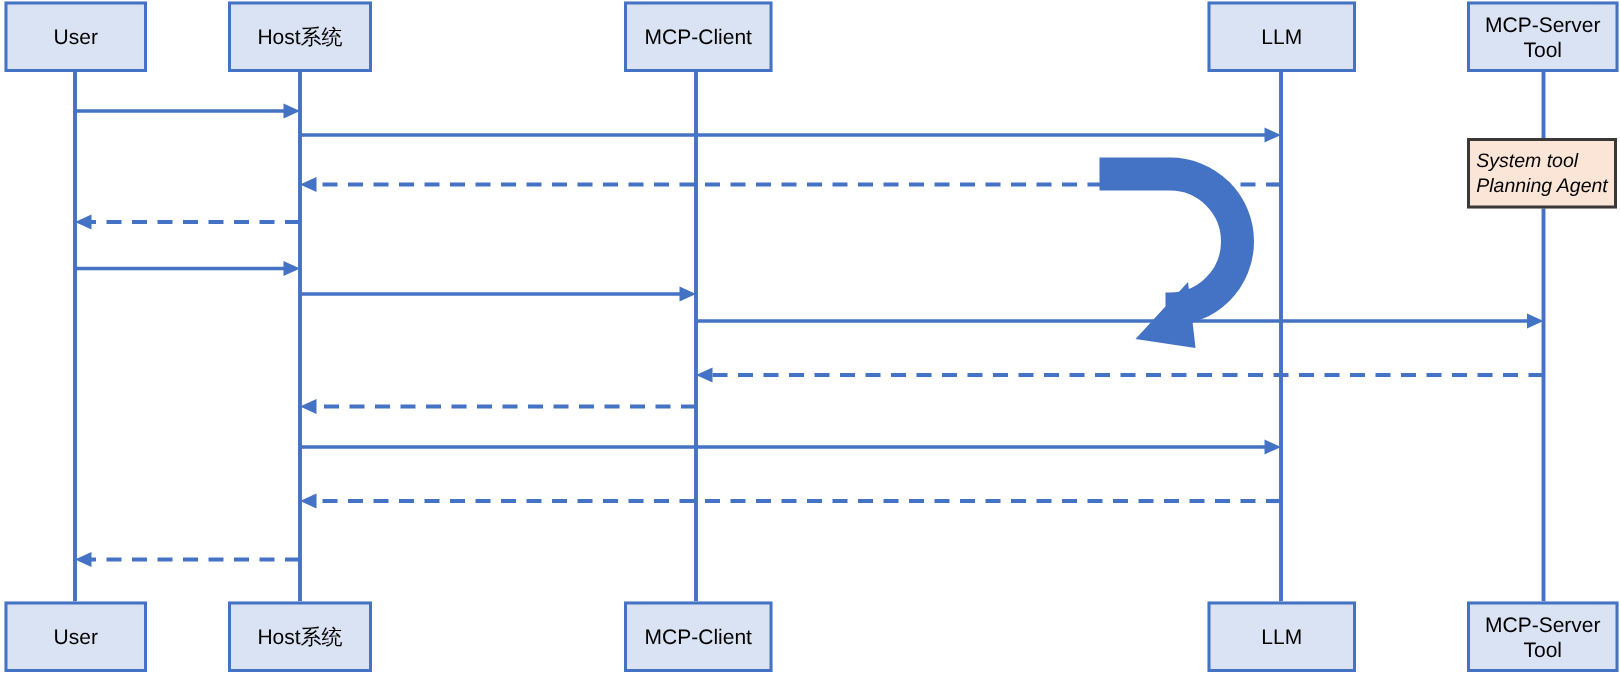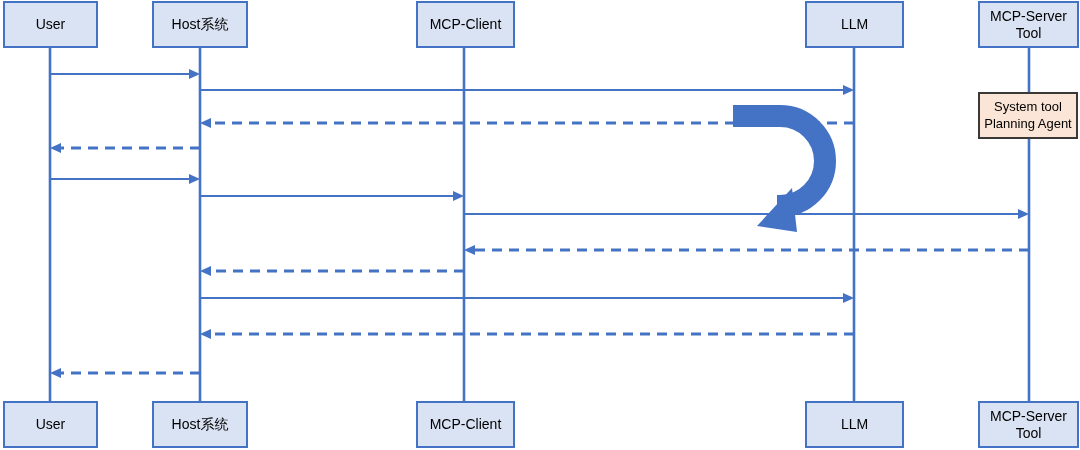--- a/index.html
+++ b/index.html
@@ -11,23 +11,23 @@
   }
   .stage svg{position:absolute;left:0;top:0;}
   .actor-box{
     position:absolute;box-sizing:border-box;height:47px;
     display:flex;align-items:center;justify-content:center;text-align:center;
     font-size:14px;color:#000;white-space:pre-line;line-height:1.2;
     background:var(--actor-fill);border:2px solid var(--actor-border);
   }
   .annotation-box{
     position:absolute;box-sizing:border-box;
-    display:flex;align-items:center;justify-content:center;text-align:center;
+    display:flex;align-items:center;justify-content:center;text-align:left;
     font-size:13px;color:#000;white-space:pre-line;line-height:1.3;
-    background:var(--annotation-fill);border:2px solid var(--annotation-border);
+    background:var(--annotation-fill);border:2px solid var(--annotation-border);font-style:italic;
   }
 </style>
 </head>
 <body>
 
 <div class="stage" style="--line: #4472c4; --actor-fill: #dae3f3; --actor-border: #4472c4; --annotation-fill: #fbe5d6; --annotation-border: #3b3838;">
 
   <svg id="diagram-svg" width="1080" height="450" viewBox="0 0 1080 450">
     <g id="wires-layer">
         <line x1="50" y1="48" x2="50" y2="401" stroke="#4472c4" stroke-width="2.6"></line>

